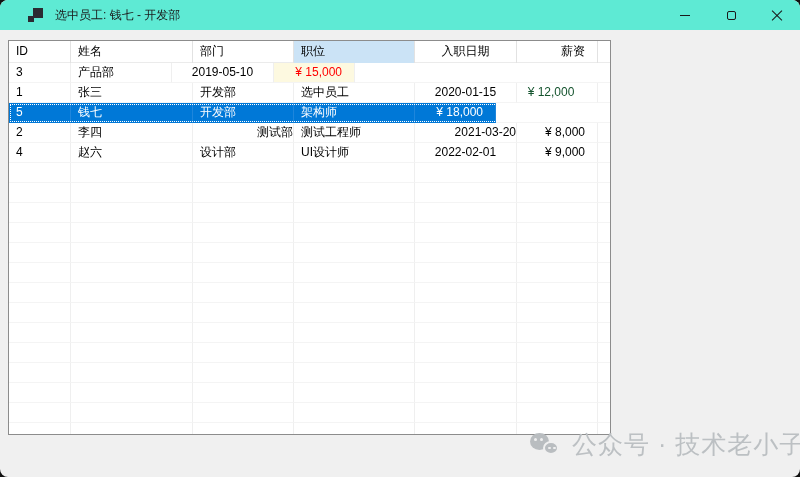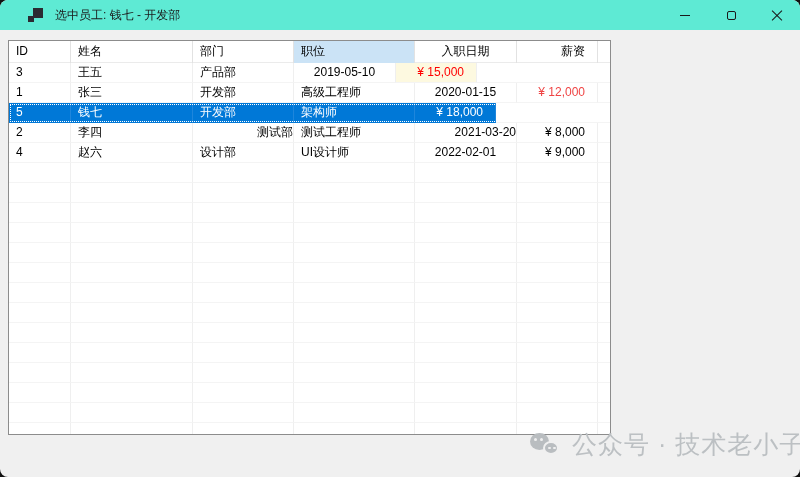--- a/index.html
+++ b/index.html
@@ -30,21 +30,21 @@
   .trow{ display:flex; height:20px; position:relative; }
   .cell{ height:20px; line-height:19px; font-size:12px; color:#000; border-right:1px solid #efefef; border-bottom:1px solid #f4f4f4; overflow:hidden; white-space:nowrap; flex:0 0 auto; }
   .al-left{ text-align:left; padding-left:7px; }
   .al-center{ text-align:center; }
   .al-right{ text-align:right; padding-right:12px; }
   .fill{ flex:1 1 auto; border-right:none; }
   .trow.selected .cell{ background:#0078d7; color:#fff; border-right-color:#1e86dc; border-bottom-color:#0078d7; }
   .trow.selected .cell.fill{ background:#fff; border-bottom-color:#f4f4f4; }
   .trow.selected{ outline:1px dotted #fff; outline-offset:-2px; z-index:2; }
   .cell.sal-red{ color:#ff0000; background:#fdf9e0; }
-  .cell.sal-blue{ color:#ef4444; }
+  .cell.sal-blue{ color:#14532d;text-align:center; }
   .trow.selected .cell.sal-sel{ color:#fff; background:#0078d7; }
 
   
   .watermark{ position:absolute; left:530px; top:428px; display:flex; align-items:center; gap:9px; }
   .wm-icon{ position:relative; width:33px; height:28px; }
   .bub{ position:absolute; border-radius:50%; background:#b9bdc0; }
   .bub1{ left:0; top:2px; width:19px; height:17px; }
   .bub1::before,.bub1::after{ content:""; position:absolute; top:5px; width:3px; height:3px; border-radius:50%; background:#f0f0f0; }
   .bub1::before{ left:4px; } .bub1::after{ left:10px; }
   .bub2{ left:13px; top:10px; width:16px; height:14px; border:2px solid #f0f0f0; }
@@ -79,31 +79,30 @@
         <div class="hcell al-left" style="width: 122px;">姓名</div>
         <div class="hcell al-left" style="width: 101px;">部门</div>
         <div class="hcell al-left hl" style="width: 121px;">职位</div>
         <div class="hcell al-center" style="width: 102px;">入职日期</div>
         <div class="hcell al-right" style="width: 81px;">薪资</div>
         <div class="hcell fill"></div>
       </div>
     <div class="tbody">
         <div class="trow">
           <div class="cell al-left" style="width: 62px;">3</div>
-          <div class="cell al-left" style="width: 122px;">王五</div>
           <div class="cell al-left" style="width: 101px;">产品部</div>
           <div class="cell al-center" style="width: 102px;">2019-05-10</div>
           <div class="cell al-right sal-red" style="width: 81px;">¥ 15,000</div>
           <div class="cell fill"></div>
         </div>
         <div class="trow">
           <div class="cell al-left" style="width: 62px;">1</div>
           <div class="cell al-left" style="width: 122px;">张三</div>
           <div class="cell al-left" style="width: 101px;">开发部</div>
-          <div class="cell al-left" style="width: 121px;">高级工程师</div>
+          <div class="cell al-left" style="width: 121px;">选中员工</div>
           <div class="cell al-center" style="width: 102px;">2020-01-15</div>
           <div class="cell al-right sal-blue" style="width: 81px;">¥ 12,000</div>
           <div class="cell fill"></div>
         </div>
         <div class="trow selected">
           <div class="cell al-left" style="width: 62px;">5</div>
           <div class="cell al-left" style="width: 122px;">钱七</div>
           <div class="cell al-left" style="width: 101px;">开发部</div>
           <div class="cell al-left" style="width: 121px;">架构师</div>
           <div class="cell al-right sal-sel" style="width: 81px;">¥ 18,000</div>

